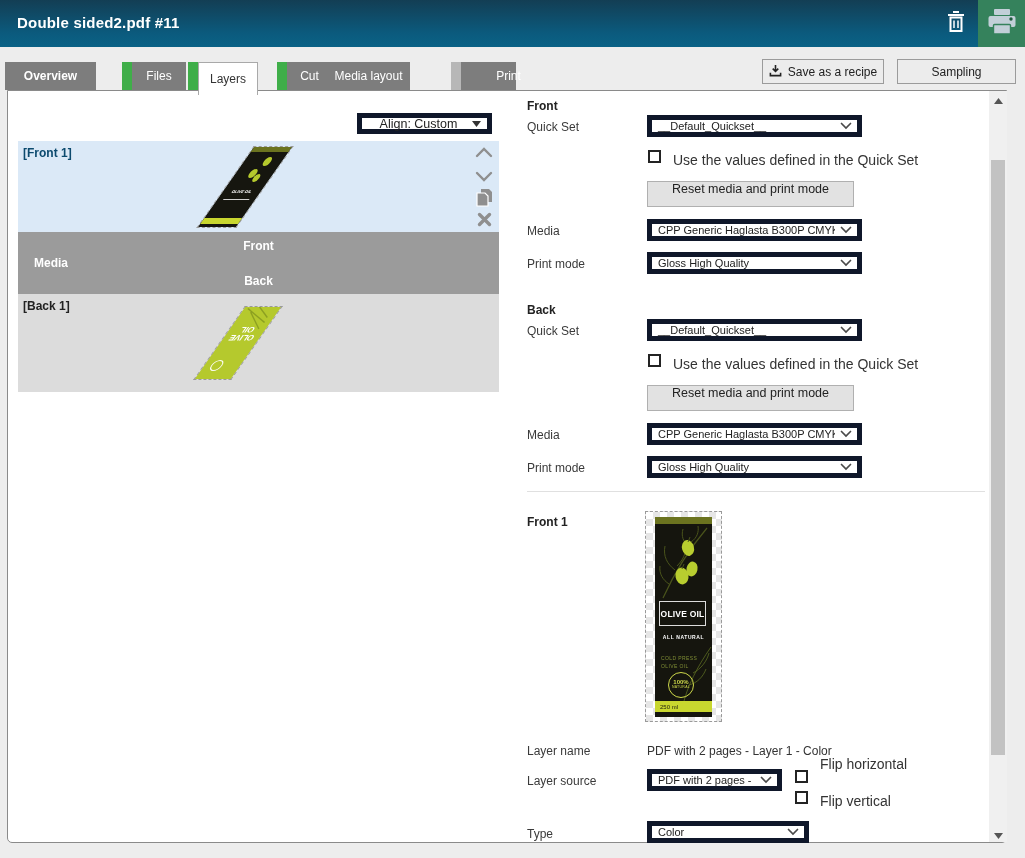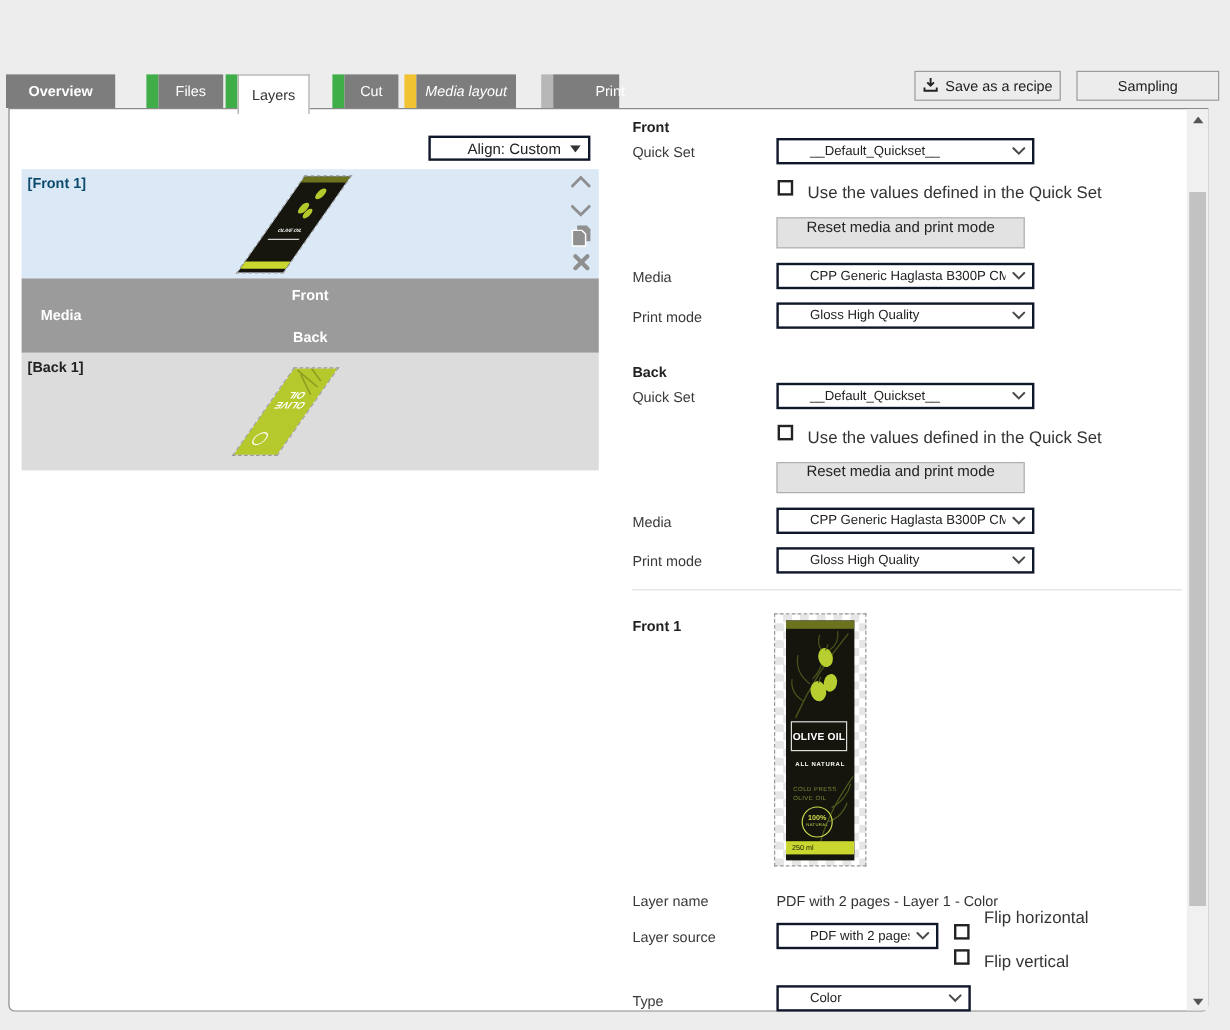--- a/index.html
+++ b/index.html
@@ -25,21 +25,21 @@
   .tab.active{background:#ffffff;color:#333;height:33px;z-index:6;
               border-left:1px solid #a9a9a9;border-right:1px solid #a9a9a9;border-top:1px solid #a9a9a9;}
   .stripe{top:62px;width:10px;height:28px;z-index:3;}
 
   
   .panel{left:7px;top:90px;width:1000px;height:753px;background:#ffffff;
          border:1px solid #8a8a8a;border-radius:0 0 5px 5px;z-index:1;}
   .z2{z-index:2;}
 
   
-  .sel{background:#fff;border:2px solid #0f172a;display:flex;align-items:center;cursor:pointer;padding-left:20px;}
+  .sel{background:#fff;border:5px solid #0f172a;display:flex;align-items:center;cursor:pointer;}
   .sel .txt{flex:1;padding-left:6px;font-size:11px;color:#222;white-space:nowrap;overflow:hidden;}
   .sel .chev{width:22px;display:flex;justify-content:center;align-items:center;}
   .align-sel .txt{text-align:center;font-size:12.5px;padding-left:10px;}
 
   
   .row-front{left:18px;top:141px;width:481px;height:91px;background:#dbe9f7;cursor:pointer;}
   .row-label-front{left:5px;top:5px;color:#0c4a6e;font-weight:700;font-size:12px;}
   .media-bar{left:18px;top:232px;width:481px;height:62px;background:#9b9b9b;}
   .media-txt{color:#fff;font-weight:700;font-size:12px;}
   .row-back{left:18px;top:294px;width:481px;height:98px;background:#dcdcdc;cursor:pointer;padding-left:16px;}
@@ -92,20 +92,43 @@
   
   .sb-track{left:989px;top:91px;width:18px;height:751px;background:#f0f0f0;z-index:4;}
   .sb-btn{left:0;width:18px;height:16px;display:flex;align-items:center;justify-content:center;cursor:pointer;}
   .sb-thumb{left:2px;top:69px;width:14px;height:595px;background:#c2c2c2;cursor:pointer;}
 </style>
 </head>
 <body>
 
 <div id="page">
 
+  <div class="r titlebar">
+    <div class="r title">Double sided2.pdf #11</div>
+    <div class="r trash-btn">
+      <span>
+        <svg width="20" height="24" viewBox="0 0 20 24">
+            <path d="M7 2 h6" stroke="#fff" stroke-width="2" fill="none"></path>
+            <path d="M2 5 h16" stroke="#fff" stroke-width="2" fill="none"></path>
+            <rect x="4.5" y="7.5" width="11" height="13.5" fill="none" stroke="#fff" stroke-width="2"></rect>
+            <path d="M8 10.5 v7.5 M12 10.5 v7.5" stroke="#fff" stroke-width="1.5"></path>
+          </svg>
+      </span>
+    </div>
+    <div class="r printer-tile">
+      <span>
+        <svg width="30" height="28" viewBox="0 0 30 28">
+            <rect x="7" y="1" width="16" height="6" rx="1" fill="#c2cfd8"></rect>
+            <rect x="1.5" y="8" width="27" height="11" rx="2" fill="#c2cfd8"></rect>
+            <circle cx="24" cy="11" r="1.7" fill="#1d5a3c"></circle>
+            <rect x="6.5" y="16.5" width="17" height="9.5" rx="1" fill="#c2cfd8" stroke="#35825c" stroke-width="1.4"></rect>
+          </svg>
+      </span>
+    </div>
+  </div>
 
   <div class="r toolbar-btn" style="left:762px;width:122px;">
     <span>
       <svg width="13" height="13" viewBox="0 0 14 14">
           <path d="M7 1 v6.5 M4 5 L7 8 L10 5" stroke="#222" stroke-width="1.7" fill="none"></path>
           <path d="M1.5 9.5 v3 h11 v-3" stroke="#222" stroke-width="1.7" fill="none"></path>
         </svg>
     </span>
     <span>Save as a recipe</span>
   </div>
@@ -126,21 +149,21 @@
   <div class="r tab active" style="left:198px;width:60px;">
       <span>Layers</span>
     </div>
 
   <div class="r stripe" style="left:277px;background:#3fae49;"></div>
   <div class="r tab" style="left:287px;width:45px;">
       <span>Cut</span>
     </div>
 
   <div class="r stripe" style="left:337px;background:#f1c232;"></div>
-  <div class="r tab" style="left:347px;width:83px;font-style:italic;">
+  <div class="r tab" style="left:327px;width:83px;">
       <span>Media layout</span>
     </div>
 
   <div class="r stripe" style="left:451px;background:#b7b7b7;"></div>
   <div class="r tab" style="left:461px;width:55px;padding-left:40px;">
       <span>Print</span>
     </div>
 
   <div class="r panel"></div>
 

